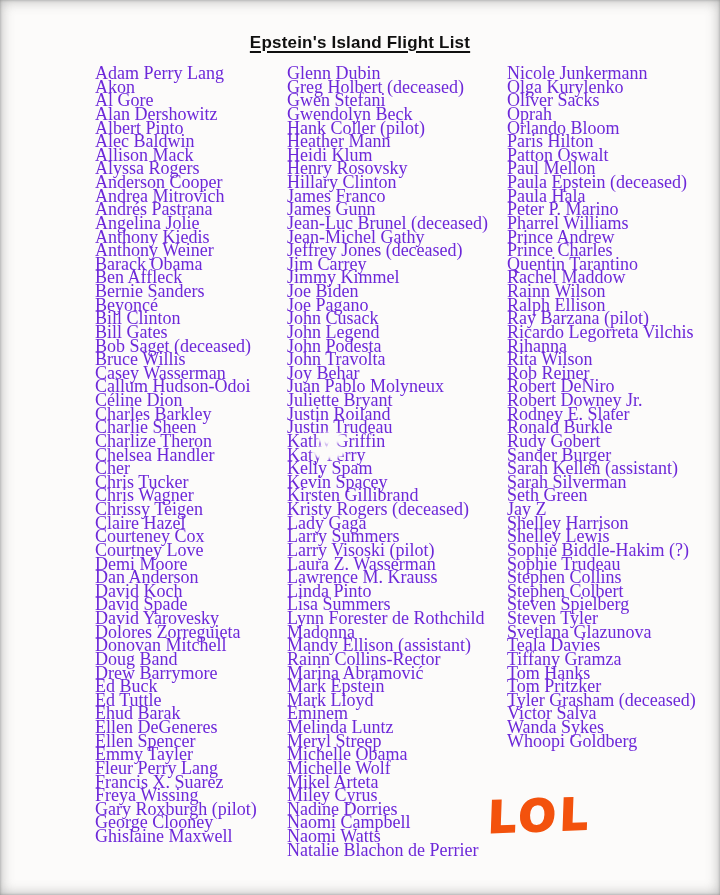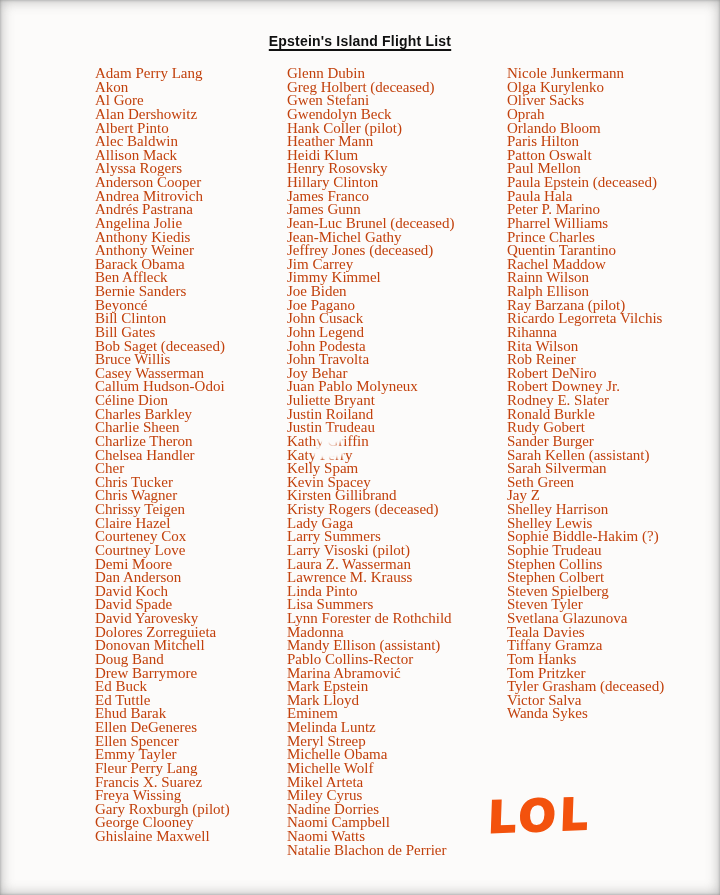--- a/index.html
+++ b/index.html
@@ -10,36 +10,36 @@
     box-shadow:inset 0 0 14px rgba(90,90,90,.45), inset 0 0 3px rgba(120,120,120,.6);
     overflow:hidden;
     font-family:"Liberation Serif", serif;
   }
   .title{
     position:absolute;
     top:33px;left:0;width:720px;
     margin:0;
     text-align:center;
     font-family:"Liberation Sans", sans-serif;
-    font-size:14px;
+    font-size:17px;
     font-weight:bold;
     color:#101010;
     text-decoration:underline;
     text-decoration-thickness:2px;
     text-underline-offset:3px;
     letter-spacing:.2px;
   }
   .columns{position:absolute;top:0;left:0;width:720px;height:895px;}
   .col{
     position:absolute;
     top:67px;
     width:190px;
-    font-size:15px;
+    font-size:18px;
     line-height:13.64px;
-    color:#c2410c;
+    color:#6d28d9;
     filter:blur(.2px);
     white-space:nowrap;
   }
   .col-1{left:95px;}
   .col-2{left:287px;}
   .col-3{left:479px;margin-left:28px;}
   .name-item{height:13.64px;}
   .smudge{
     position:absolute;
     background:#fcfbfa;
@@ -163,21 +163,21 @@
         <div class="name-item">Lady Gaga</div>
         <div class="name-item">Larry Summers</div>
         <div class="name-item">Larry Visoski (pilot)</div>
         <div class="name-item">Laura Z. Wasserman</div>
         <div class="name-item">Lawrence M. Krauss</div>
         <div class="name-item">Linda Pinto</div>
         <div class="name-item">Lisa Summers</div>
         <div class="name-item">Lynn Forester de Rothchild</div>
         <div class="name-item">Madonna</div>
         <div class="name-item">Mandy Ellison (assistant)</div>
-        <div class="name-item">Pablo Collins-Rector</div>
+        <div class="name-item">Rainn Collins-Rector</div>
         <div class="name-item">Marina Abramović</div>
         <div class="name-item">Mark Epstein</div>
         <div class="name-item">Mark Lloyd</div>
         <div class="name-item">Eminem</div>
         <div class="name-item">Melinda Luntz</div>
         <div class="name-item">Meryl Streep</div>
         <div class="name-item">Michelle Obama</div>
         <div class="name-item">Michelle Wolf</div>
         <div class="name-item">Mikel Arteta</div>
         <div class="name-item">Miley Cyrus</div>
@@ -192,20 +192,21 @@
         <div class="name-item">Oliver Sacks</div>
         <div class="name-item">Oprah</div>
         <div class="name-item">Orlando Bloom</div>
         <div class="name-item">Paris Hilton</div>
         <div class="name-item">Patton Oswalt</div>
         <div class="name-item">Paul Mellon</div>
         <div class="name-item">Paula Epstein (deceased)</div>
         <div class="name-item">Paula Hala</div>
         <div class="name-item">Peter P. Marino</div>
         <div class="name-item">Pharrel Williams</div>
+        <div class="name-item">Prince Andrew</div>
         <div class="name-item">Prince Charles</div>
         <div class="name-item">Quentin Tarantino</div>
         <div class="name-item">Rachel Maddow</div>
         <div class="name-item">Rainn Wilson</div>
         <div class="name-item">Ralph Ellison</div>
         <div class="name-item">Ray Barzana (pilot)</div>
         <div class="name-item">Ricardo Legorreta Vilchis</div>
         <div class="name-item">Rihanna</div>
         <div class="name-item">Rita Wilson</div>
         <div class="name-item">Rob Reiner</div>
@@ -228,20 +229,21 @@
         <div class="name-item">Steven Spielberg</div>
         <div class="name-item">Steven Tyler</div>
         <div class="name-item">Svetlana Glazunova</div>
         <div class="name-item">Teala Davies</div>
         <div class="name-item">Tiffany Gramza</div>
         <div class="name-item">Tom Hanks</div>
         <div class="name-item">Tom Pritzker</div>
         <div class="name-item">Tyler Grasham (deceased)</div>
         <div class="name-item">Victor Salva</div>
         <div class="name-item">Wanda Sykes</div>
+        <div class="name-item">Whoopi Goldberg</div>
       </div>
   </div>
 
   <div class="smudge s1"></div>
   <div class="smudge s2"></div>
 
   <div class="lol" style="color: rgb(243, 82, 13);">LOL</div>
 
 </div>
 

